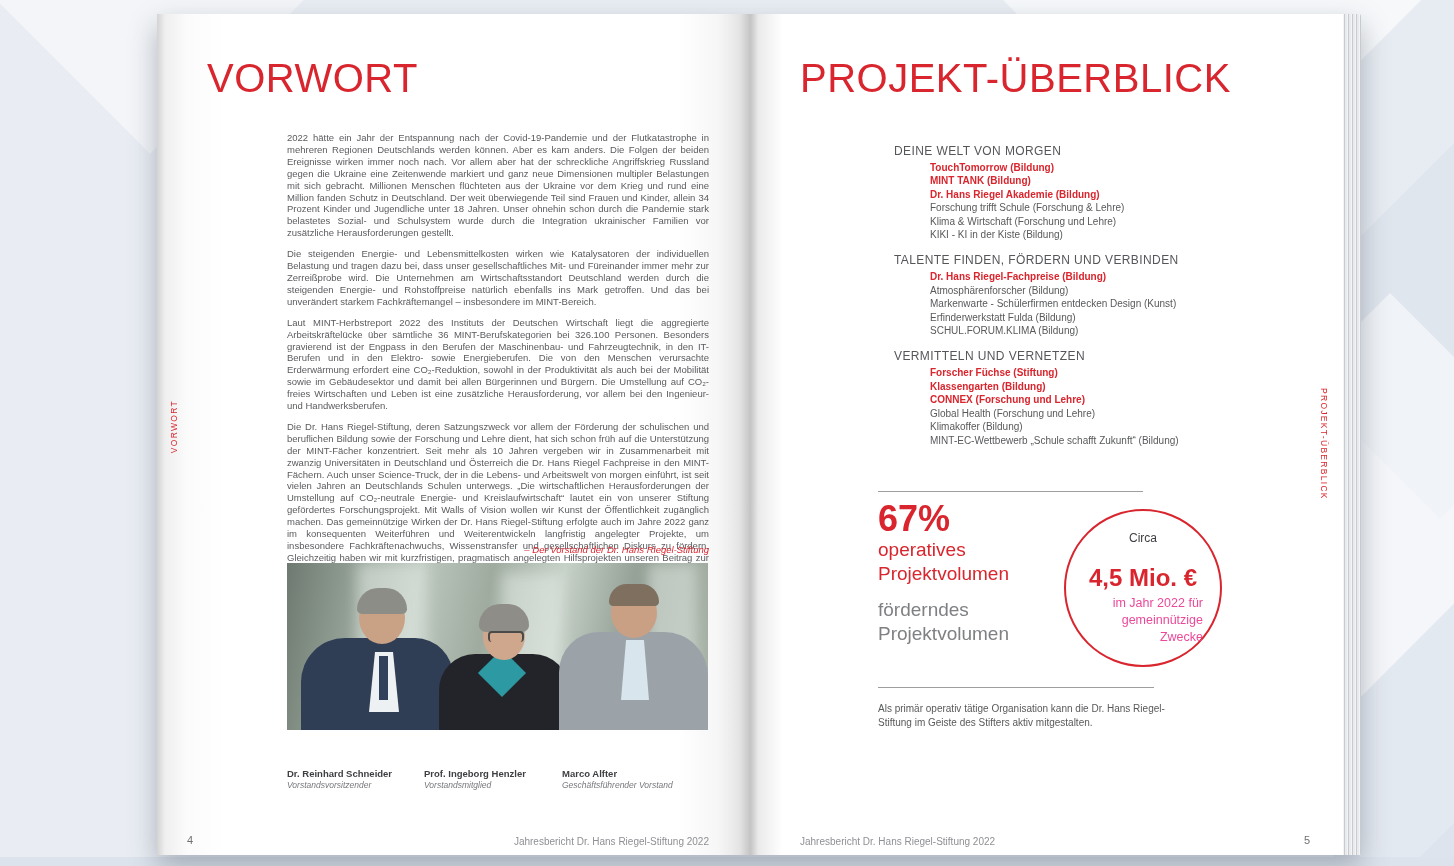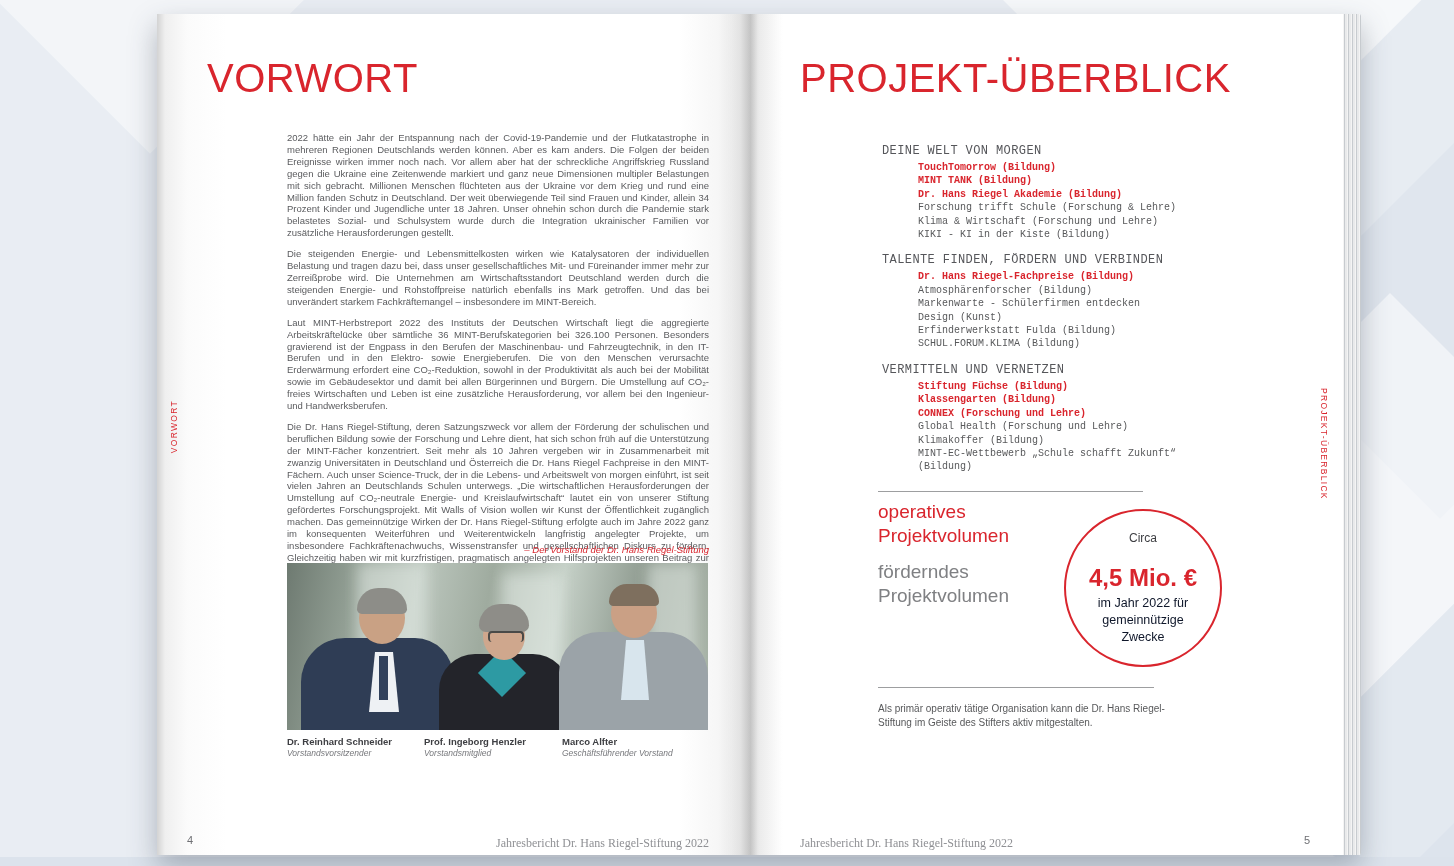--- a/index.html
+++ b/index.html
@@ -27,21 +27,21 @@
     background:linear-gradient(to right,#e6e6e6 0,#f7f7f7 10px,#ffffff 34px,#ffffff 100%);}
   .page-stack{left:1186px;width:18px;border-radius:0 2px 2px 0;
     background:repeating-linear-gradient(to right,#f4f4f4 0 1px,#c7cbcf 1px 2.5px,#e9eaeb 2.5px 4px);}
   .spine{position:absolute;left:561px;top:0;width:64px;height:100%;pointer-events:none;
     background:linear-gradient(to right,rgba(0,0,0,0) 0%,rgba(0,0,0,0.05) 35%,rgba(70,70,70,0.22) 50%,rgba(0,0,0,0.05) 62%,rgba(0,0,0,0) 100%);}
 
   
   .doc-title{position:absolute;font-size:40px;font-weight:400;letter-spacing:0.5px;line-height:1;}
   .v-label{position:absolute;font-size:8.5px;letter-spacing:1.3px;writing-mode:vertical-rl;}
   .v-left{transform:rotate(180deg);}
-  .footer-text{position:absolute;font-size:12px;color:#8f9094;font-family:Liberation Serif, serif;}
+  .footer-text{position:absolute;font-size:10px;color:#8f9094;}
   .page-num{position:absolute;font-size:11px;color:#6f7074;}
 
   
   .body-col{position:absolute;left:130px;top:118px;width:422px;}
   .bodyp{margin:0 0 9px 0;font-size:9.5px;line-height:11.9px;color:#5a5b5e;text-align:justify;}
   .signature{margin-top:3px;font-size:9.5px;text-align:right;font-style:italic;}
 
   .photo{position:absolute;left:130px;top:549px;width:421px;height:167px;overflow:hidden;
     background:linear-gradient(100deg,#6e7a71 0%,#94a196 16%,#bcc7be 30%,#9fab9f 46%,#c6d1c8 62%,#8e9a8f 80%,#aab5a9 100%);}
   .win{position:absolute;background:rgba(228,235,229,0.55);filter:blur(7px);}
@@ -57,46 +57,46 @@
   .torso2{left:152px;bottom:0;width:130px;height:76px;background:#23242a;border-radius:36px 36px 0 0;}
   .scarf2{left:198px;bottom:40px;width:34px;height:34px;background:#2d9aa3;transform:rotate(45deg);}
   .head2{left:196px;bottom:70px;width:42px;height:48px;background:#cfa78d;border-radius:50%;}
   .hair2{left:192px;bottom:98px;width:50px;height:28px;background:#8e8d88;border-radius:25px 25px 8px 8px;}
   .glasses2{left:201px;bottom:88px;width:32px;height:9px;border-top:2px solid #4a4a48;border-left:2px solid #4a4a48;border-right:2px solid #4a4a48;border-radius:4px;}
   .torso3{left:272px;bottom:0;width:149px;height:98px;background:#9ba3a8;border-radius:40px 44px 0 0;}
   .shirt3{left:334px;bottom:30px;width:28px;height:60px;background:#d8e5ed;clip-path:polygon(18% 0,82% 0,100% 100%,0% 100%);}
   .head3{left:324px;bottom:92px;width:46px;height:50px;background:#caa085;border-radius:50%;}
   .hair3{left:322px;bottom:124px;width:50px;height:22px;background:#7e6f5e;border-radius:25px 25px 6px 6px;}
 
-  .captions{position:absolute;left:130px;top:722px;width:421px;height:36px;}
+  .captions{position:absolute;left:130px;top:754px;width:421px;height:36px;}
   .cap{position:absolute;top:0;}
   .cap-name{font-size:9.5px;font-weight:700;color:#3e3f43;}
   .cap-role{font-size:8.5px;font-style:italic;color:#77787c;margin-top:1px;}
 
   
-  .sections{position:absolute;left:132px;top:130px;width:300px;font-family:Liberation Mono, monospace;}
+  .sections{position:absolute;left:144px;top:130px;width:300px;}
   .section{margin-bottom:12px;}
   .sec-h{font-size:12px;color:#55565a;letter-spacing:0.4px;margin-bottom:3px;}
   .sec-item{font-size:10px;line-height:13.4px;color:#58595b;margin-left:36px;}
   .sec-item.red{font-weight:700;}
   .divider{position:absolute;height:1px;background:#9d9e a0;background:#9d9ea0;}
   .div1{left:128px;top:477px;width:265px;}
   .div2{left:128px;top:673px;width:276px;}
   .stats{position:absolute;left:128px;top:486px;width:170px;}
   .stat-val{font-size:36px;font-weight:700;line-height:1.05;}
   .stat-l{font-size:19px;line-height:24px;}
   .stat{margin-bottom:12px;}
   .stat.red .stat-val,.stat.red .stat-l{color:var(--accent);}
   .stat.gray .stat-val{color:#7f8083;}
   .stat.gray .stat-l{color:#7f8083;}
   .big-circle{position:absolute;left:314px;top:495px;width:154px;height:154px;border:2px solid var(--accent);
     border-radius:50%;background:#fff;display:flex;flex-direction:column;justify-content:center;align-items:center;text-align:center;}
   .circ-l1{font-size:12px;color:#3d3e42;margin-bottom:19px;}
   .circ-l2{font-size:24px;font-weight:700;color:var(--accent);margin-bottom:3px;}
-  .circ-l3{font-size:12.5px;color:#0f172a;line-height:17px;width:120px;}
+  .circ-l3{font-size:12.5px;color:#ec4899;line-height:17px;width:120px;text-align:right;}
   .note{position:absolute;left:128px;top:688px;width:288px;font-size:10px;line-height:14px;color:#58595b;}
 
   :root{--accent:#d9252d;}
   .accent{color:var(--accent);}
 </style>
 </head>
 <body>
 
 <div class="diamond d1"></div>
 <div class="diamond d2"></div>
@@ -177,33 +177,34 @@
         <div class="section">
           <div class="sec-h">TALENTE FINDEN, FÖRDERN UND VERBINDEN</div>
           <div class="sec-item red accent">Dr. Hans Riegel-Fachpreise (Bildung)</div>
           <div class="sec-item">Atmosphärenforscher (Bildung)</div>
           <div class="sec-item">Markenwarte - Schülerfirmen entdecken Design (Kunst)</div>
           <div class="sec-item">Erfinderwerkstatt Fulda (Bildung)</div>
           <div class="sec-item">SCHUL.FORUM.KLIMA (Bildung)</div>
         </div>
         <div class="section">
           <div class="sec-h">VERMITTELN UND VERNETZEN</div>
-          <div class="sec-item red accent">Stiftung Füchse (Bildung)</div>
+          <div class="sec-item red accent">Forscher Füchse (Stiftung)</div>
           <div class="sec-item red accent">Klassengarten (Bildung)</div>
           <div class="sec-item red accent">CONNEX (Forschung und Lehre)</div>
           <div class="sec-item">Global Health (Forschung und Lehre)</div>
           <div class="sec-item">Klimakoffer (Bildung)</div>
           <div class="sec-item">MINT-EC-Wettbewerb „Schule schafft Zukunft“ (Bildung)</div>
         </div>
       </div>
 
     <div class="divider div1"></div>
 
     <div class="stats" id="stats">
         <div class="stat red">
+          <div class="stat-val">67%</div>
           <div class="stat-l">operatives</div>
           <div class="stat-l">Projektvolumen</div>
         </div>
         <div class="stat gray">
           <div class="stat-l">förderndes</div>
           <div class="stat-l">Projektvolumen</div>
         </div>
       </div>
 
     <div class="big-circle">

